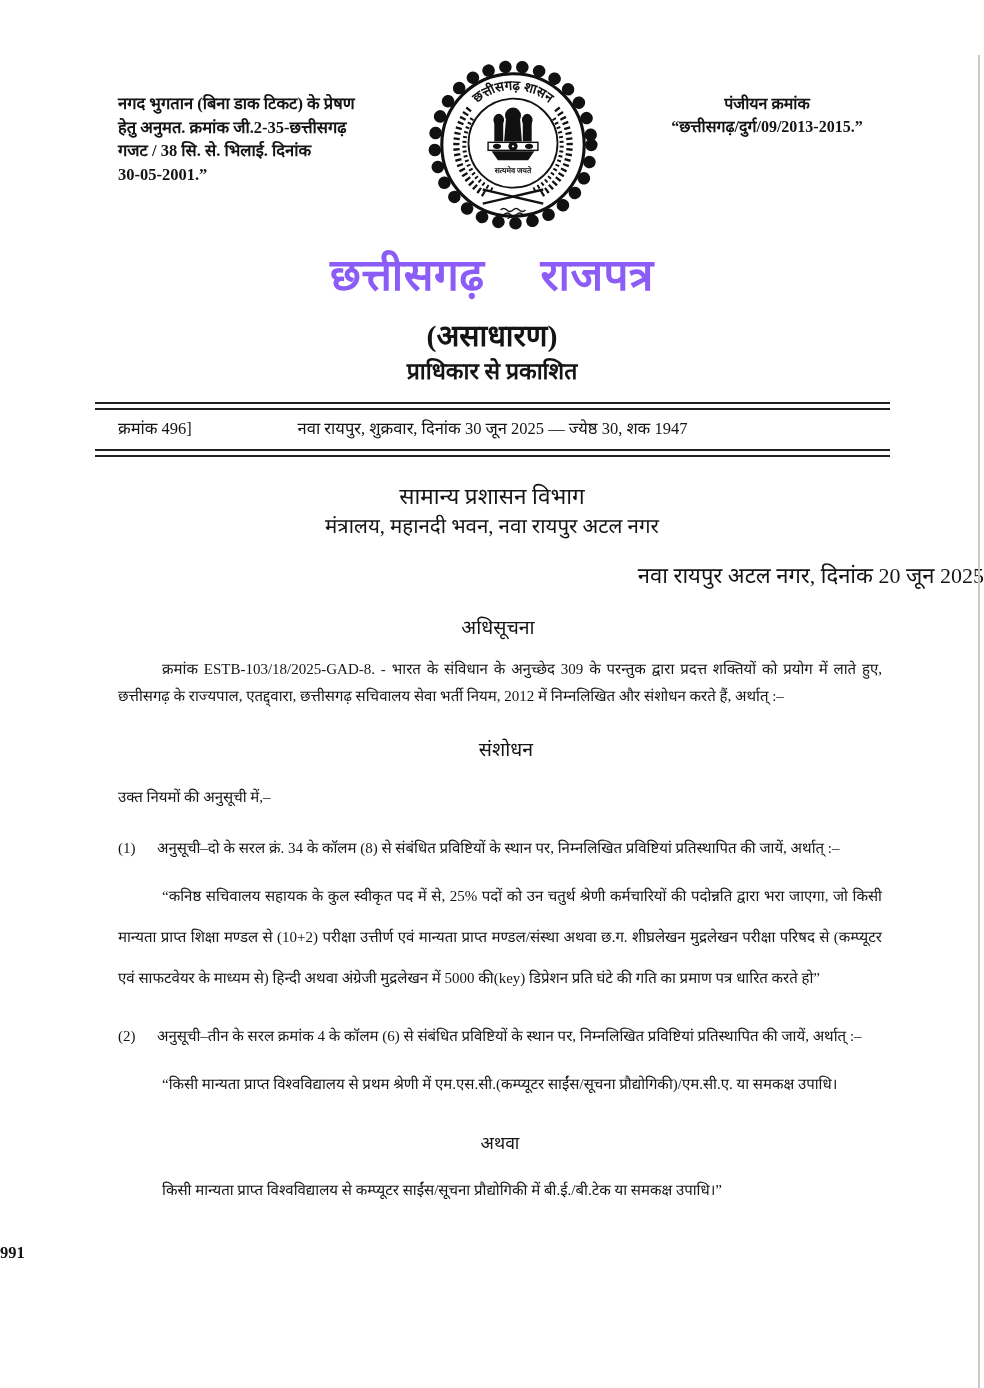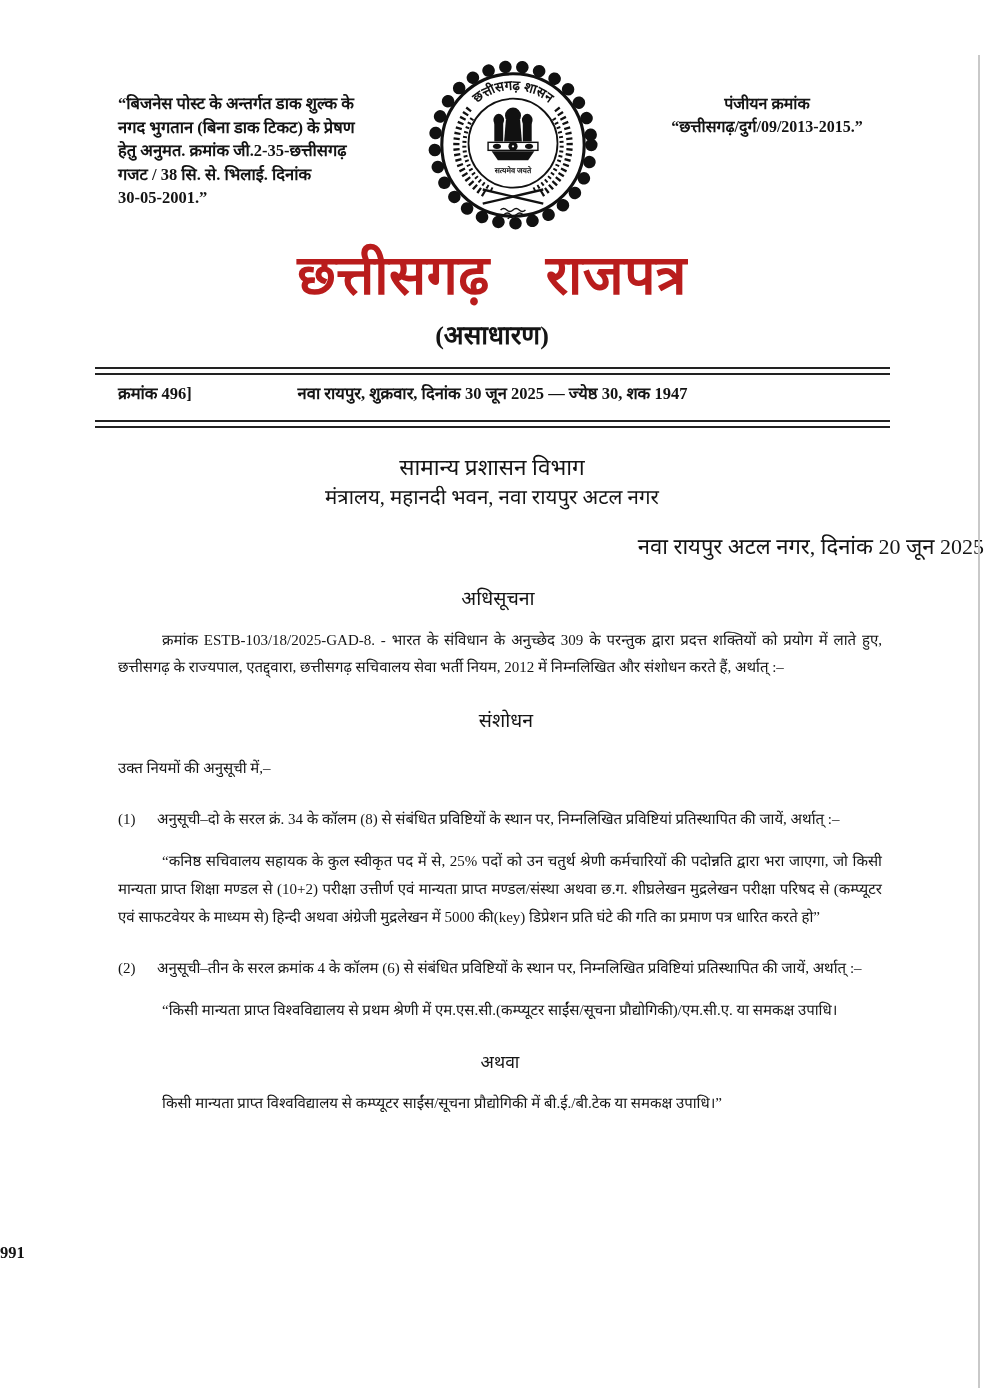--- a/index.html
+++ b/index.html
@@ -12,56 +12,55 @@
   .header-row{
     display:grid;grid-template-columns:262px 1fr 242px;
     padding:56px 96px 0 118px;align-items:start;
   }
   .left-note{margin-top:36px;font-weight:700;font-size:16.5px;line-height:23.5px;}
   .emblem-wrap{display:flex;justify-content:center;}
   .reg-block{margin-top:36px;font-weight:700;font-size:16px;line-height:23px;text-align:center;}
   
   .masthead{text-align:center;margin-top:10px;}
   .gazette-title{
-    margin:0;font-size:55px;font-weight:800;letter-spacing:.5px;
-    display:flex;justify-content:center;gap:56px;line-height:64px;color:#b91c1c;
+    margin:0;font-size:44px;font-weight:800;letter-spacing:.5px;
+    display:flex;justify-content:center;gap:56px;line-height:64px;color:#8b5cf6;
   }
-  .subtitle{font-size:26px;font-weight:700;margin-top:12px;line-height:32px;}
+  .subtitle{font-size:30px;font-weight:700;margin-top:12px;line-height:32px;}
   .authority{font-size:23px;font-weight:700;margin-top:5px;line-height:30px;}
   
   .rules-wrap{margin:15px 94px 0 95px;}
   .double-rule{height:4px;border-top:2px solid #222;border-bottom:2px solid #222;}
-  .issue-line{position:relative;padding:8px 0 15px;font-weight:700;font-size:16.5px;line-height:22px;}
+  .issue-line{position:relative;padding:8px 0 9px;font-weight:400;font-size:16.5px;line-height:22px;}
   .issue-number{position:absolute;left:23px;top:8px;}
   .issue-dateline{display:block;text-align:center;}
   
   .dept-name{text-align:center;margin-top:25px;font-size:22.5px;line-height:30px;}
   .dept-address{text-align:center;font-size:20.5px;line-height:29px;}
   .dateline{text-align:right;margin-top:23px;font-size:22px;line-height:24px;}
   .section-heading{text-align:center;margin-top:27px;font-size:19.5px;font-weight:400;line-height:26px;padding-left:12px;}
   .body-text{margin:0 102px 0 118px;}
   .para{font-size:15px;line-height:27px;text-align:justify;margin:0;}
   .para.indent{text-indent:44px;}
   .para.notification{margin-top:15px;}
   .para.intro{margin-top:21px;text-align:left;}
   .para.item{margin-top:24px;}
   .item-label{display:inline-block;min-width:39px;}
-  .para.quote{line-height:28px;margin-top:14px;}
+  .para.quote{line-height:41px;margin-top:14px;}
   .or-separator{text-align:center;margin-top:25px;font-size:17.5px;line-height:26px;}
   .page-number{position:absolute;top:1243px;left:0;right:0;font-weight:700;font-size:16.5px;}
   .edge-artifact{position:absolute;top:55px;bottom:0;right:4px;width:2px;background:#c9c9c9;}
 </style>
 </head>
 <body>
 
 <div class="page">
 
   <div class="header-row">
     <div class="left-note">
-      <div>“बिजनेस पोस्ट के अन्तर्गत डाक शुल्क के</div>
       <div>नगद भुगतान (बिना डाक टिकट) के प्रेषण</div>
       <div>हेतु अनुमत. क्रमांक जी.2-35-छत्तीसगढ़</div>
       <div>गजट / 38 सि. से. भिलाई. दिनांक</div>
       <div>30-05-2001.”</div>
     </div>
 
     <div class="emblem-wrap">
       <svg width="178" height="178" viewBox="0 0 200 200">
 
         <circle cx="100" cy="100" r="88" fill="none" stroke="#111" stroke-width="14" stroke-dasharray="0.1 19.2" stroke-linecap="round"></circle>
@@ -116,20 +115,21 @@
       <div>“छत्तीसगढ़/दुर्ग/09/2013-2015.”</div>
     </div>
   </div>
 
   <div class="masthead">
     <h1 class="gazette-title">
       <span>छत्तीसगढ़</span>
       <span>राजपत्र</span>
     </h1>
     <div class="subtitle">(असाधारण)</div>
+    <div class="authority">प्राधिकार से प्रकाशित</div>
   </div>
 
   <div class="rules-wrap">
     <div class="double-rule"></div>
     <div class="issue-line">
       <span class="issue-number">क्रमांक 496]</span>
       <span class="issue-dateline">नवा रायपुर, शुक्रवार, दिनांक 30 जून 2025 — ज्येष्ठ 30, शक 1947</span>
     </div>
     <div class="double-rule"></div>
   </div>

